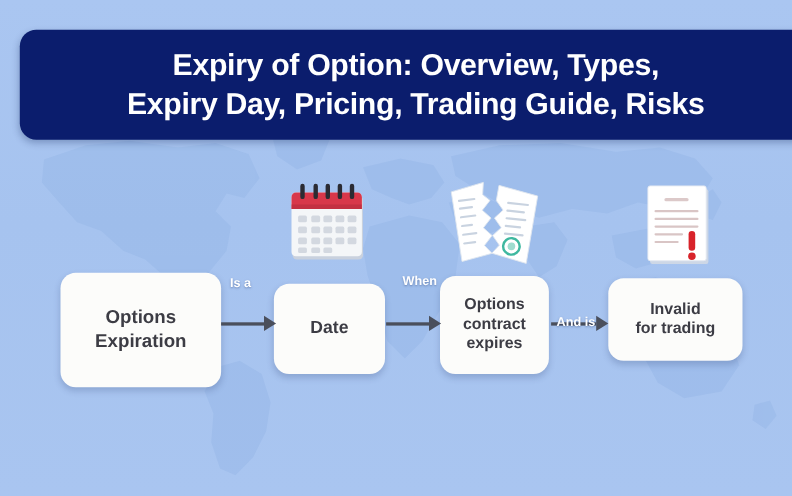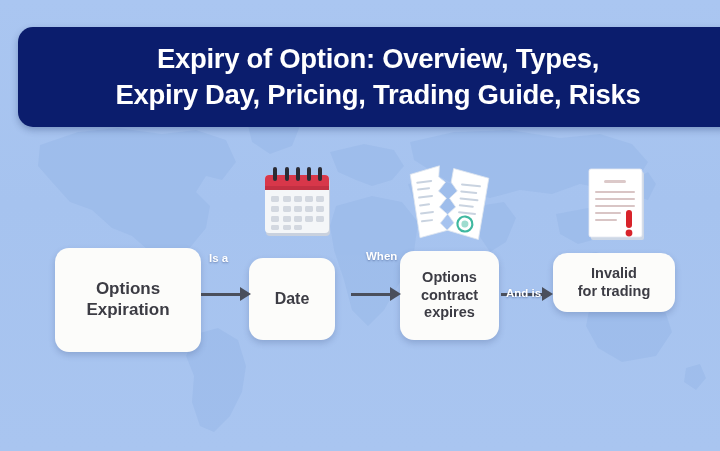--- a/index.html
+++ b/index.html
@@ -67,23 +67,23 @@
     align-items: center;
     justify-content: center;
     text-align: center;
     color: #3c3c44;
     font-weight: bold;
     box-sizing: border-box;
   }
   .flow-box .box-label { white-space: pre-line; line-height: 1.22; }
 
   #box-1 { left: 55px;  top: 248px; width: 146px; height: 104px; font-size: 17px; }
-  #box-2 { left: 249px; top: 258px; width: 86px; height: 82px;  font-size: 16px; }
+  #box-2 { left: 249px; top: 258px; width: 101px; height: 82px;  font-size: 16px; }
   #box-3 { left: 400px; top: 251px; width: 99px;  height: 89px;  font-size: 14.5px; }
-  #box-4 { left: 553px; top: 253px; width: 122px; height: 59px;  font-size: 14.5px; }
+  #box-4 { left: 553px; top: 253px; width: 122px; height: 75px;  font-size: 14.5px; }
 
   
   .connector {
     position: absolute;
     height: 14px;
     display: flex;
     align-items: center;
   }
   .connector .shaft {
     height: 3px;

